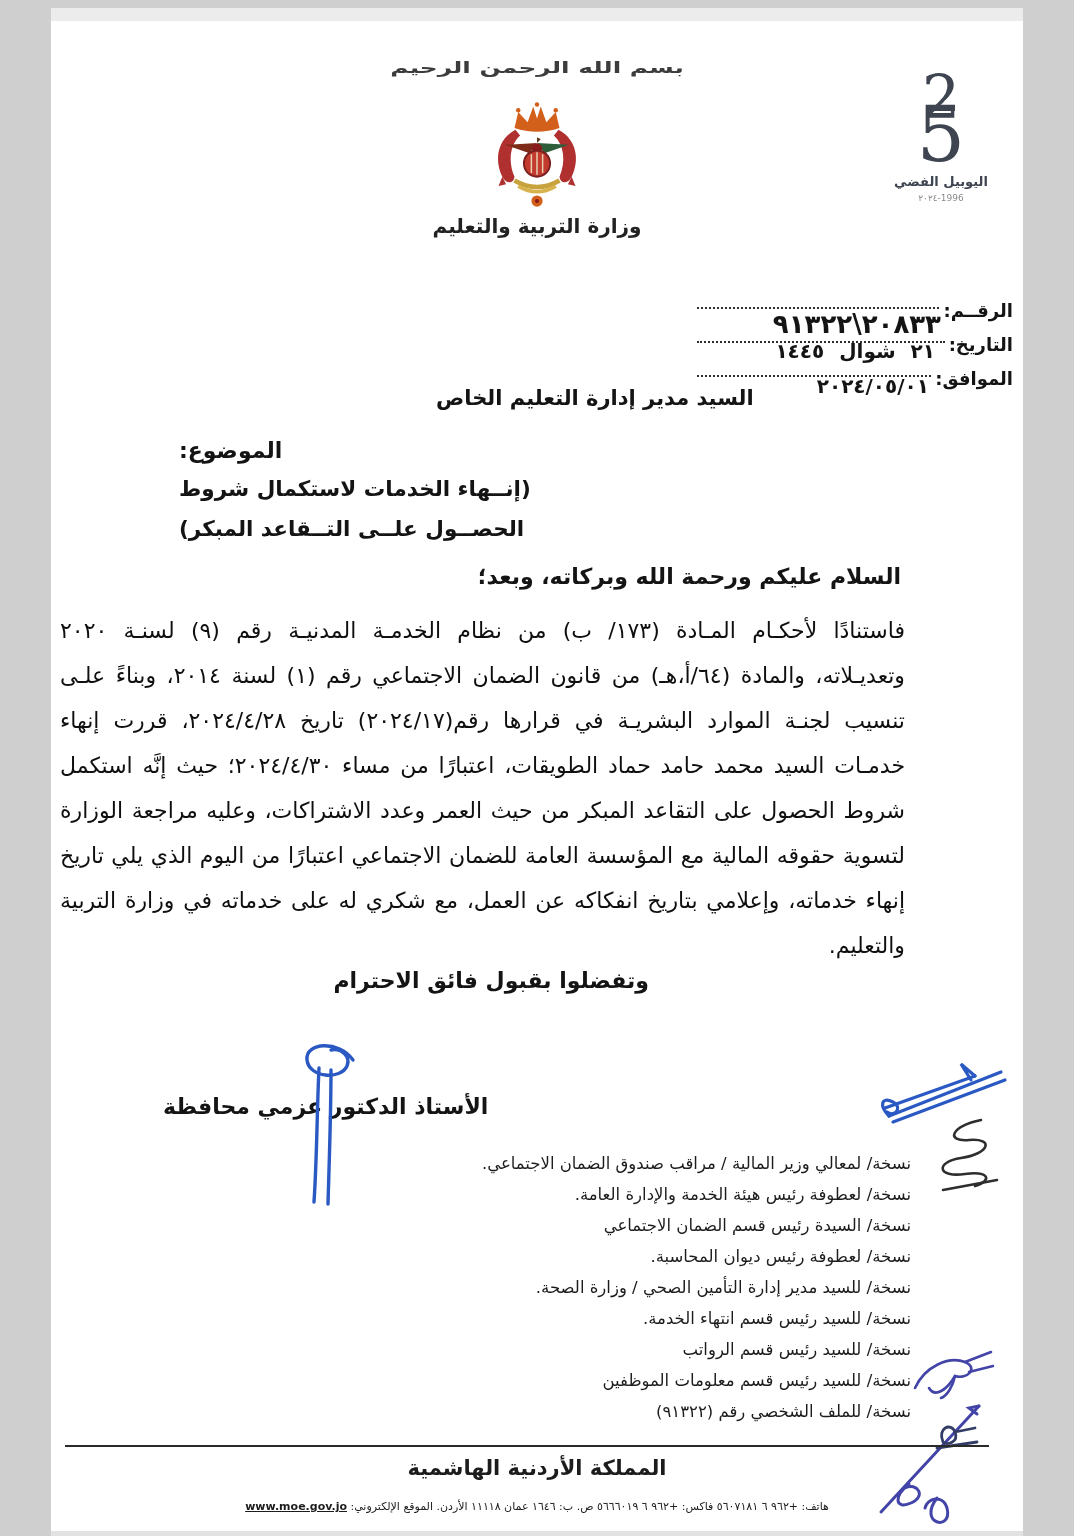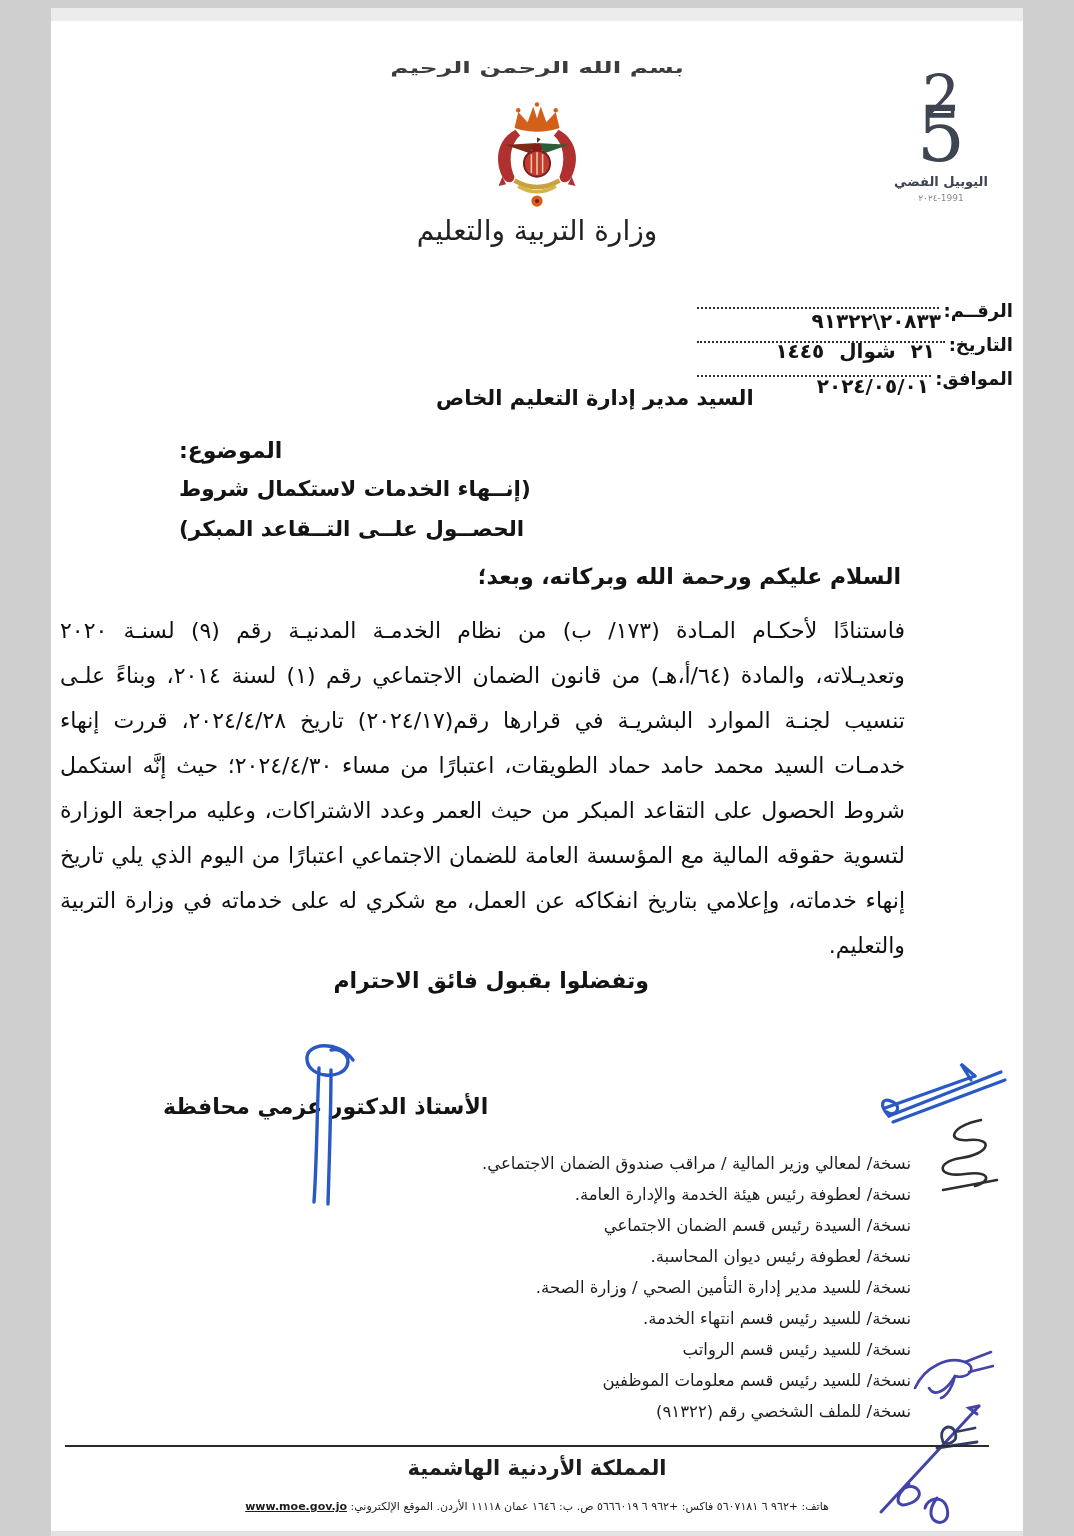--- a/index.html
+++ b/index.html
@@ -14,36 +14,36 @@
 
   
   .basmala {
     position:absolute; top:50px; left:50%; width:260px; text-align:center;
     transform:translateX(-50%) scaleX(1.55); transform-origin:center;
     font-size:16px; font-weight:bold; color:#3c3c3c; white-space:nowrap;
   }
   .coat { position:absolute; top:90px; left:50%; transform:translateX(-50%); }
   .ministry-name {
     position:absolute; top:206px; left:50%; transform:translateX(-50%);
-    font-size:28px; font-weight:normal; color:#222; white-space:nowrap;
+    font-size:20px; font-weight:bold; color:#222; white-space:nowrap;
   }
   .jubilee { position:absolute; top:66px; right:24px; width:116px; text-align:center; }
   .j2 { font-family:"DejaVu Serif", serif; font-size:60px; line-height:0.78; color:#3e4450; }
   .j5 { font-family:"DejaVu Serif", serif; font-size:76px; line-height:0.8; color:#3e4450; margin-top:-16px; }
   .j-title { font-size:13px; font-weight:bold; color:#3e4450; margin-top:8px; white-space:nowrap; }
   .j-years { font-size:9px; color:#8a8a8a; margin-top:4px; letter-spacing:2px; }
 
   
   .ref-block { position:absolute; top:286px; right:10px; width:322px; }
   .ref-row { display:flex; align-items:center; height:34px; }
   .ref-label { font-size:18px; font-weight:bold; white-space:nowrap; padding-bottom:2px; }
   .ref-dots { flex:1; border-bottom:2px dotted #2e2e2e; margin:0 4px 7px 6px; }
   .ref-number {
     position:absolute; top:15px; right:72px; direction:ltr;
-    font-size:20px; font-weight:bold; letter-spacing:9px; white-space:nowrap;
+    font-size:26px; font-weight:bold; letter-spacing:9px; white-space:nowrap;
   }
   .ref-hijri {
     position:absolute; top:45px; right:78px;
     font-size:20px; font-weight:bold; word-spacing:8px; white-space:nowrap;
   }
   .ref-greg {
     position:absolute; top:80px; right:84px; direction:ltr;
     font-size:20px; font-weight:bold; letter-spacing:3px; white-space:nowrap;
   }
 
@@ -108,21 +108,21 @@
     <circle cx="80" cy="108" r="6" fill="#d2601a"></circle>
     <circle cx="80" cy="108" r="2.2" fill="#8b1a1a"></circle>
   </svg>
 
   <div class="ministry-name">وزارة التربية والتعليم</div>
 
   <div class="jubilee">
     <div class="j2">2</div>
     <div class="j5">5</div>
     <div class="j-title">اليوبيل الفضي</div>
-    <div class="j-years ltr">٢٠٢٤-1991</div>
+    <div class="j-years ltr">٢٠٢٤-1996</div>
   </div>
 
   <div class="ref-block">
     <div class="ref-row">
       <span class="ref-label">الرقــم:</span>
       <span class="ref-dots"></span>
     </div>
     <div class="ref-row">
       <span class="ref-label">التاريخ:</span>
       <span class="ref-dots"></span>

